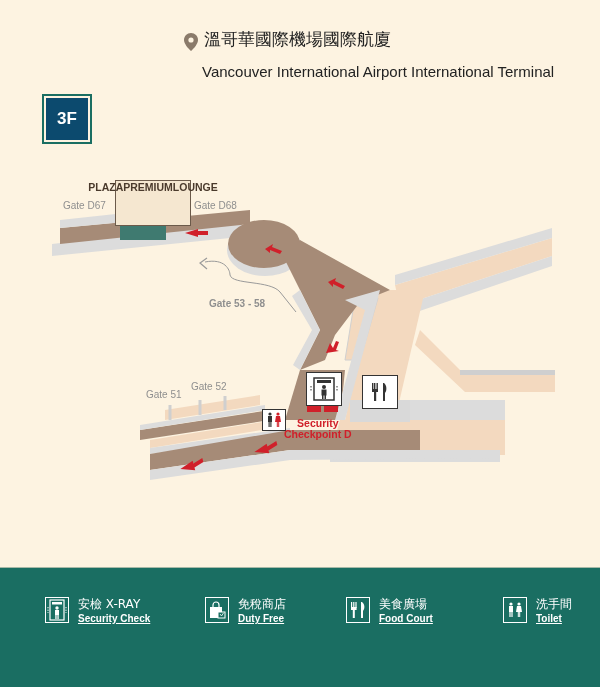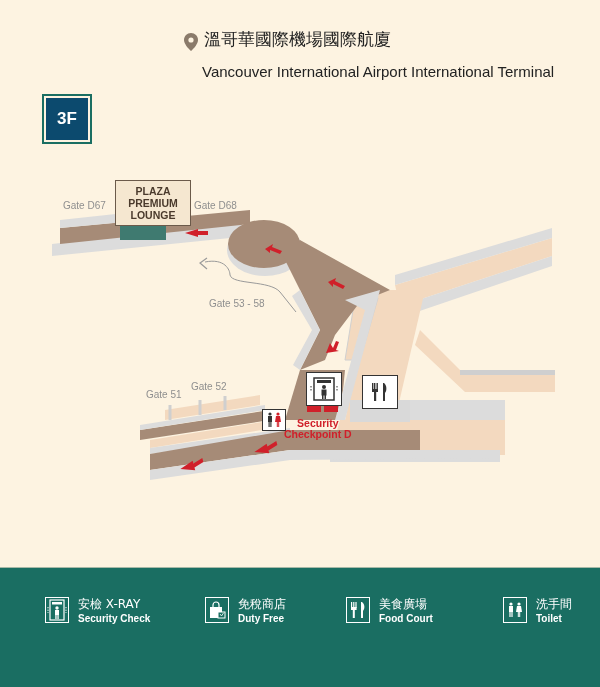--- a/index.html
+++ b/index.html
@@ -4,28 +4,28 @@
 <style>
   html, body { margin:0; padding:0; }
   body { width:600px; height:687px; background:#fdf3e1; font-family:"Liberation Sans", "DejaVu Sans", sans-serif; position:relative; overflow:hidden; }
   .header { position:absolute; left:184px; top:28px; }
   .header .row1 { display:flex; align-items:flex-end; font-size:17px; color:#222; font-family:"DejaVu Sans", sans-serif; }
   .header .row2 { font-size:15px; color:#222; margin-top:12px; padding-left:18px; }
   .pin { width:14px; height:18px; margin-right:6px; }
   .floor-badge { position:absolute; left:44px; top:96px; width:42px; height:42px; background:#0c4a6e; border:2px solid #fdf3e1; outline:2px solid #1a6e62; color:#fff; font-weight:bold; font-size:17px; display:flex; align-items:center; justify-content:center; }
   .map { position:absolute; left:0; top:150px; width:600px; height:400px; }
   .gate-label { position:absolute; font-size:10px; color:#8f8f8f; white-space:nowrap; }
-  .lounge { position:absolute; left:115px; top:180px; width:74px; height:44px; background:#f5e7d0; border:1.5px solid #6b5a4a; color:#4a3a2c; font-weight:bold; font-size:10.5px; text-align:center; line-height:12px; display:flex; flex-direction:column; justify-content:center; }
+  .lounge { position:absolute; left:115px; top:180px; width:74px; height:44px; background:#f5e7d0; border:1.5px solid #6b5a4a; color:#4a3a2c; font-weight:bold; font-size:10.5px; text-align:center; line-height:12px; display:flex; flex-direction:row; justify-content:center; }
   .security-label { position:absolute; left:284px; top:418px; color:#d0202a; font-weight:bold; font-size:10.5px; text-align:center; line-height:11px; }
   .map-icon { position:absolute; background:#fff; border:1.5px solid #333; display:flex; align-items:center; justify-content:center; }
   .legend { position:absolute; left:0; top:567px; width:600px; height:120px; background:#1a6e62; border-top:1px solid #a7b9a7; }
   .legend-item { position:absolute; top:29px; display:flex; align-items:flex-start; }
   .legend-icon { width:22px; height:24px; border:1.5px solid #fff; margin-right:9px; display:flex; align-items:center; justify-content:center; }
   .legend-text .zh { color:#fff; font-size:12px; font-family:"DejaVu Sans", sans-serif; line-height:15px; }
-  .legend-text .en { color:#fff; font-size:10px; font-weight:bold; line-height:13px; }
+  .legend-text .en { color:#fff; font-size:10px; font-weight:bold; line-height:13px;text-decoration:underline; }
 </style>
 </head>
 <body>
 
 <div class="header">
   <div class="row1">
     <svg class="pin" viewBox="0 0 14 18">
         <path d="M7 0C3.1 0 0 3.1 0 7c0 5 7 11 7 11s7-6 7-11c0-3.9-3.1-7-7-7z" fill="#8a7a6a"></path>
         <circle cx="7" cy="7" r="2.6" fill="#fdf3e1"></circle>
       </svg>
@@ -91,21 +91,21 @@
     <polygon points="180,466 194,461 194,464 204,461 204,465 194,468 194,471" transform="rotate(-15 192 466)"></polygon>
     <polygon points="254,449 268,444 268,447 278,444 278,448 268,451 268,454" transform="rotate(-15 266 449)"></polygon>
   </g>
 
   <rect x="307" y="405" width="14" height="7" fill="#d0202a"></rect>
   <rect x="324" y="405" width="14" height="7" fill="#d0202a"></rect>
 </svg>
 
 <div class="gate-label" style="left:63px; top:200px;">Gate D67</div>
 <div class="gate-label" style="left:194px; top:200px;">Gate D68</div>
-<div class="gate-label" style="left:209px; top:298px;">Gate 53 - 58</div>
+<div class="gate-label" style="left:209px; top:298px;font-weight:bold;">Gate 53 - 58</div>
 <div class="gate-label" style="left:146px; top:389px;">Gate 51</div>
 <div class="gate-label" style="left:191px; top:381px;">Gate 52</div>
 
 <div class="lounge">
   <span>PLAZA</span>
   <span>PREMIUM</span>
   <span>LOUNGE</span>
 </div>
 
 <div class="map-icon" style="left:306px; top:372px; width:34px; height:32px;">

